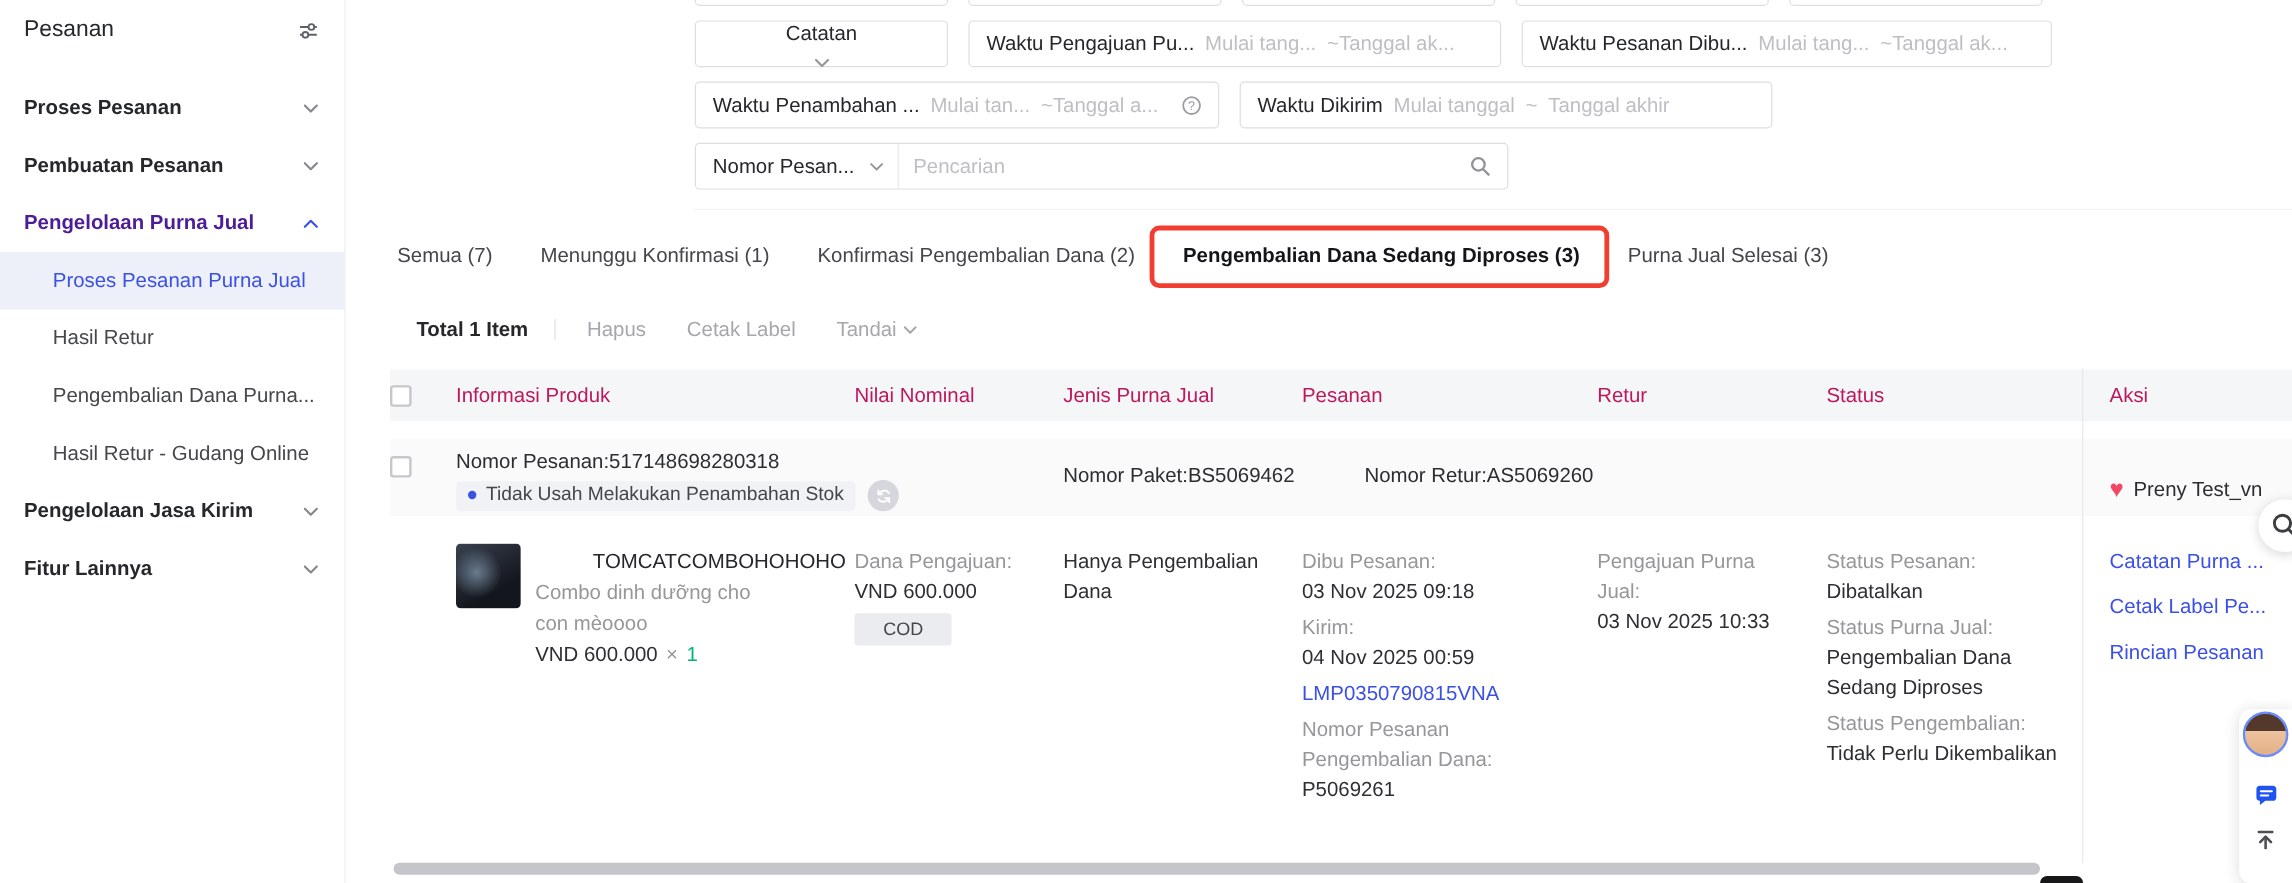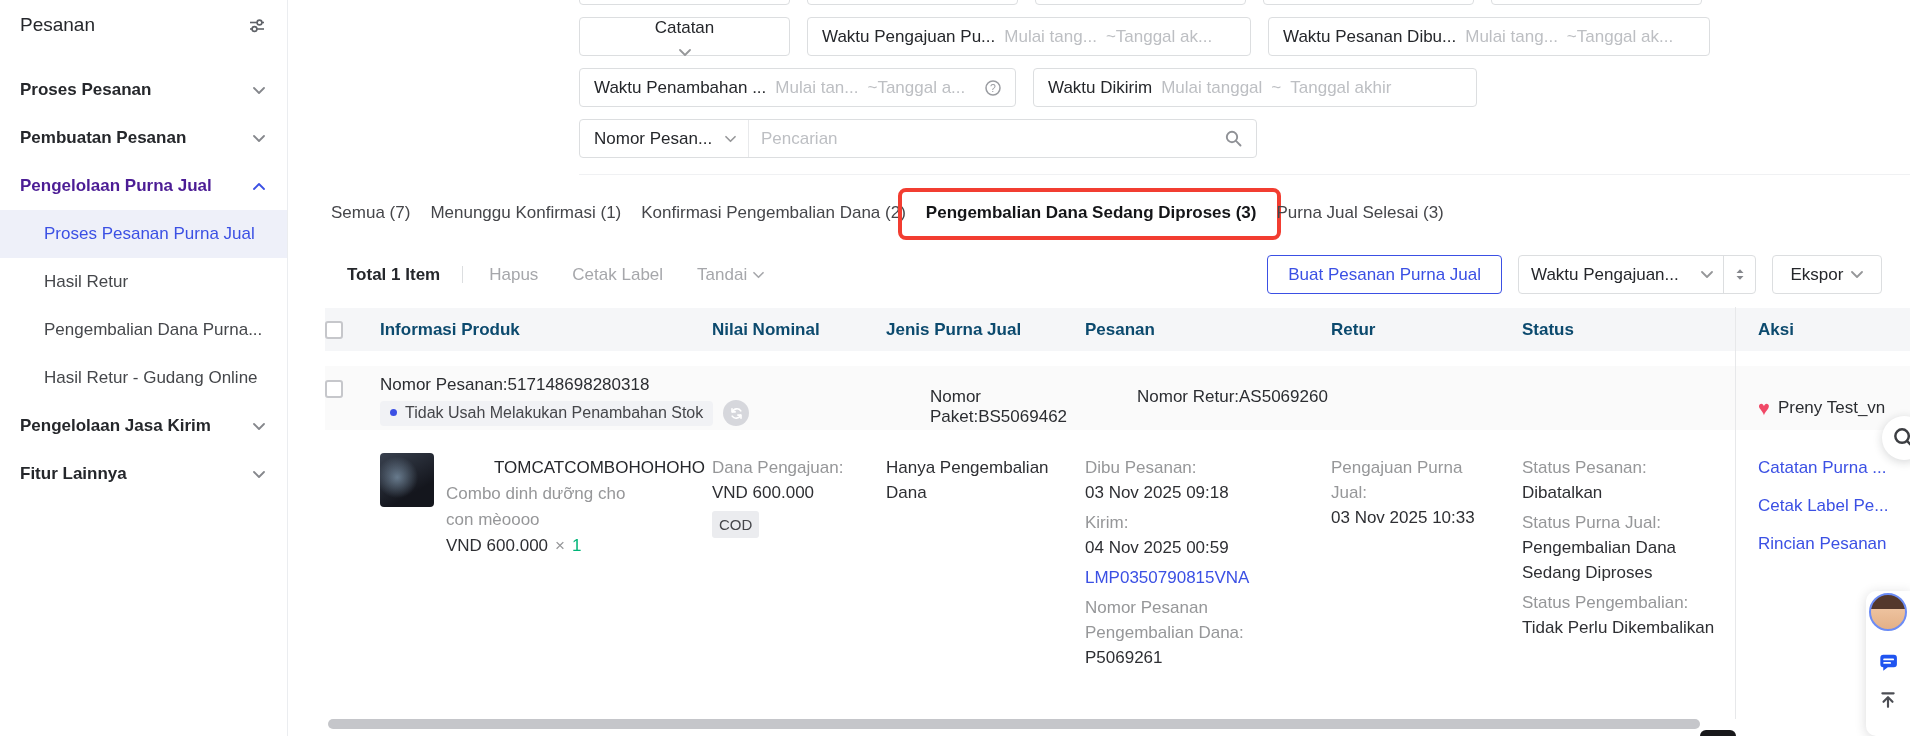--- a/index.html
+++ b/index.html
@@ -39,71 +39,71 @@
   .chev-icon{color:#969799;flex:none;}
   .help-icon{margin-left:auto;color:#9a9ca1;cursor:pointer;}
   .search-combo{width:678px;padding:0;gap:0;}
   .search-type{width:169px;display:flex;align-items:center;justify-content:space-between;padding:0 12px 0 14px;height:100%;border-right:1px solid #e8e9eb;color:#25272b;cursor:pointer;}
   .search-input{flex:1;border:none;outline:none;font:inherit;color:#323233;padding:0 12px;background:transparent;min-width:0;}
   .search-input::placeholder{color:#bdbfc3;}
   .search-mag{color:#8f9196;margin-right:14px;cursor:pointer;}
   .sect-divider{height:1px;background:#f0f1f3;margin-top:16px;}
 
   
-  .tabs{display:flex;align-items:center;gap:20px;padding-left:43px;margin-top:16px;height:44px;}
+  .tabs{display:flex;align-items:center;gap:40px;padding-left:43px;margin-top:16px;height:44px;}
   .tab{color:#45464a;cursor:pointer;white-space:nowrap;position:relative;}
   .tab.active{color:#141518;font-weight:700;}
   .tab.annotated::before{content:"";position:absolute;left:-28px;right:-24px;top:-15px;bottom:-17px;border:4px solid #f23d31;border-radius:8px;pointer-events:none;}
 
   
   .toolbar{display:flex;align-items:center;margin:20px 28px 0 59px;height:39px;}
   .t-total{font-weight:700;color:#25272b;}
   .t-div{width:1px;height:17px;background:#dcdee0;margin:0 26px 0 22px;}
   .t-action{color:#a6a7ab;margin-right:34px;cursor:pointer;display:flex;align-items:center;gap:6px;white-space:nowrap;}
   .t-action .chev-icon{color:#a6a7ab;}
   .t-right{margin-left:auto;display:flex;align-items:center;gap:16px;}
   .btn-outline{height:39px;padding:0 20px;border:1px solid #3b50e4;color:#3b50e4;background:#fff;border-radius:4px;font:inherit;cursor:pointer;white-space:nowrap;}
   .sort-combo{display:flex;height:39px;border:1px solid #dcdee0;border-radius:4px;align-items:stretch;background:#fff;}
   .sort-sel{width:204px;display:flex;align-items:center;justify-content:space-between;padding:0 10px 0 12px;color:#25272b;cursor:pointer;white-space:nowrap;}
   .sort-btn{width:32px;border-left:1px solid #dcdee0;display:flex;align-items:center;justify-content:center;color:#85878c;cursor:pointer;}
   .export-btn{height:39px;width:110px;border:1px solid #dcdee0;border-radius:4px;display:flex;align-items:center;justify-content:center;gap:8px;color:#25272b;cursor:pointer;background:#fff;}
 
   
   .table{margin-left:37px;width:1585px;margin-top:14px;}
   .grid{display:grid;grid-template-columns:55px 332px 174px 199px 246px 191px 213px 175px;}
-  .thead{background:#f5f6f8;height:43px;font-weight:700;color:#0c4a6e;align-items:center;}
+  .thead{background:#f5f6f8;height:43px;font-weight:400;color:#be185d;align-items:center;}
   .thead>div{padding-right:12px;display:flex;align-items:center;}
   .aksi-head{padding-left:23px;}
   .checkbox{width:18px;height:18px;border:2px solid #c6c7cb;border-radius:3px;background:#fff;display:inline-block;cursor:pointer;flex:none;}
   .tgroup{background:#fafafa;margin-top:15px;min-height:64px;color:#2b2d31;}
   .g-check{grid-column:1;padding-top:14px;}
   .g-order{grid-column:2/4;padding-top:9px;}
   .badge-row{display:flex;align-items:center;gap:10px;margin-top:5px;}
   .stock-badge{display:inline-flex;align-items:center;gap:8px;background:#f1f2f5;border-radius:4px;padding:3px 10px 4px;font-size:16px;color:#45464a;white-space:nowrap;}
   .dot{width:7px;height:7px;border-radius:50%;background:#3b50e4;flex:none;}
   .sync-btn{width:26px;height:26px;border-radius:50%;background:#d6d7dc;color:#fff;display:flex;align-items:center;justify-content:center;cursor:pointer;flex:none;}
-  .g-paket{grid-column:4;padding-top:21px;margin-left:44px;}
+  .g-paket{grid-column:4;padding-top:21px;}
   .g-retur{grid-column:5;padding:21px 0 0 52px;}
   .g-store{grid-column:8;padding:19px 0 0 23px;display:flex;align-items:center;gap:8px;white-space:nowrap;}
   .heart{color:#f04866;font-size:20px;line-height:1;}
   .tbody{padding-top:25px;min-height:289px;background:#fff;}
   .tbody>div{line-height:25px;padding-right:14px;}
   .lbl-g{color:#969799;display:block;}
   .val-d{color:#2e2f33;display:block;}
   .pair{margin-bottom:5px;}
   .link{color:#3b50e4;cursor:pointer;}
   .prod-cell{display:flex;gap:12px;}
   .thumb{width:54px;height:54px;border-radius:4px;flex:none;margin-top:-2px;background:radial-gradient(circle at 32% 45%,rgba(160,190,215,.55),rgba(160,190,215,0) 44%),linear-gradient(150deg,#39414f 0%,#14161d 70%);}
   .prod-text{width:200px;line-height:26px;}
   .prod-name{color:#25272b;margin-left:48px;}
   .prod-desc{color:#969799;}
   .price-row{display:flex;align-items:center;gap:7px;}
   .qty{color:#00b578;}
   .mult{color:#969799;}
-  .cod{display:inline-block;background:#ebecef;border-radius:3px;padding:1px 7px;font-size:15px;color:#45464a;margin-top:6px;}
+  .cod{display:inline-block;background:#ebecef;border-radius:3px;padding:1px 24px;font-size:15px;color:#45464a;margin-top:6px;}
   .retur-lbl{max-width:150px;}
   .aksi-cell{padding-left:23px;}
   .aksi-link{display:block;color:#3b50e4;margin-bottom:13px;cursor:pointer;white-space:nowrap;}
 
   .aksi-divider{position:absolute;left:1735px;top:307px;width:1px;height:412px;background:#e7e8ea;z-index:2;}
   .hscroll-thumb{position:absolute;left:328px;top:719px;width:1372px;height:10px;border-radius:5px;background:#c5c6ca;z-index:3;cursor:pointer;}
   .dark-sliver{position:absolute;left:1700px;top:730px;width:36px;height:12px;background:#18181b;border-radius:6px;z-index:3;}
 
   
   .float-search{position:absolute;right:-16px;top:416px;width:44px;height:44px;border-radius:50%;background:#fff;box-shadow:0 2px 10px rgba(30,34,40,.18);display:flex;align-items:center;justify-content:center;color:#3c3e42;z-index:8;cursor:pointer;}
@@ -289,42 +289,20 @@
     <span class="t-total">Total 1 Item</span>
     <span class="t-div"></span>
     <span class="t-action">Hapus</span>
     <span class="t-action">Cetak Label</span>
     <span class="t-action">
       <span>Tandai</span>
       <svg class="chev-icon" width="11" height="10" viewBox="0 0 12 11">
           <use href="#chev"></use>
         </svg>
     </span>
-    <div class="t-right">
-      <button class="btn-outline">Buat Pesanan Purna Jual</button>
-      <div class="sort-combo">
-        <div class="sort-sel">
-          <span>Waktu Pengajuan...</span>
-          <svg class="chev-icon" width="12" height="11" viewBox="0 0 12 11">
-              <use href="#chev"></use>
-            </svg>
-        </div>
-        <div class="sort-btn">
-          <svg width="14" height="15" viewBox="0 0 14 15">
-              <use href="#updown"></use>
-            </svg>
-        </div>
-      </div>
-      <div class="export-btn">
-        <span>Ekspor</span>
-        <svg class="chev-icon" width="12" height="11" viewBox="0 0 12 11">
-            <use href="#chev"></use>
-          </svg>
-      </div>
-    </div>
   </div>
 
   <div class="table">
     <div class="grid thead">
       <div>
           <span class="checkbox"></span>
         </div>
       <div>Informasi Produk</div>
       <div>Nilai Nominal</div>
       <div>Jenis Purna Jual</div>

